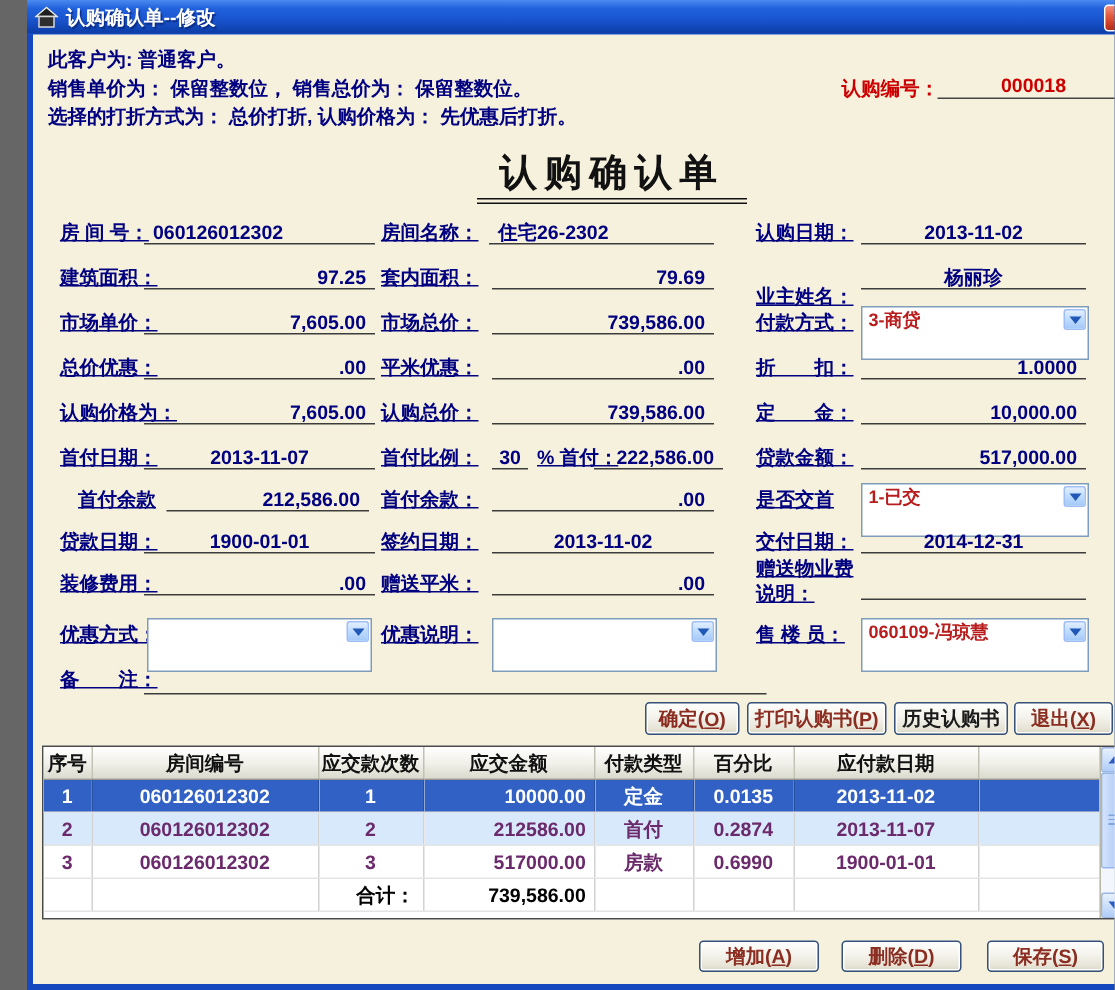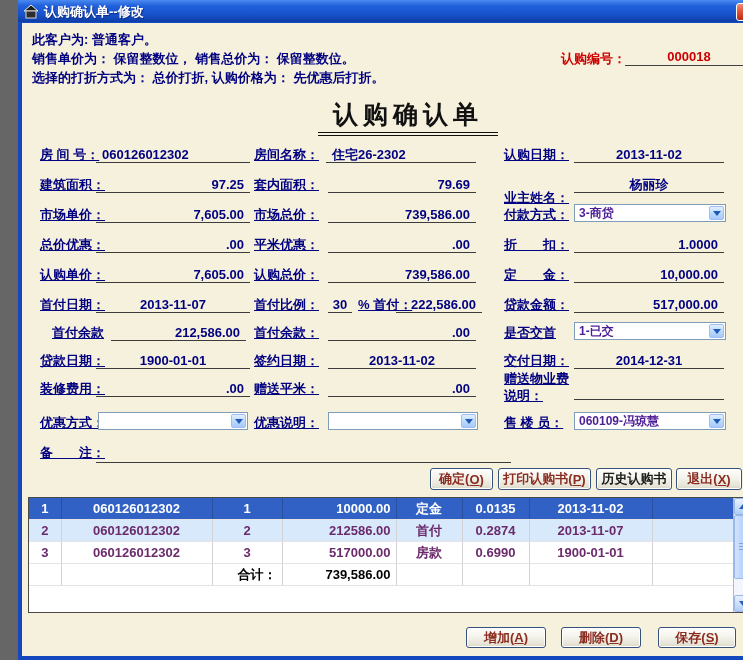--- a/index.html
+++ b/index.html
@@ -25,22 +25,22 @@
                color:#CC0000;font-weight:bold;font-size:13px;border-bottom:1px solid #444;}
   .form-title{position:absolute;left:300px;top:98px;width:180px;text-align:center;
               font-family:"DejaVu Serif","Liberation Serif",serif;font-weight:bold;font-size:25px;
               color:#111;letter-spacing:5px;border-bottom:4px double #111;padding-bottom:1px;}
   
   .flbl{position:absolute;color:#000080;font-weight:bold;font-size:13px;white-space:pre;line-height:15px;text-decoration:underline;}
   .fval{position:absolute;height:16px;line-height:15px;border-bottom:1px solid #3C3C3C;
         color:#000080;font-weight:bold;font-size:13px;box-sizing:border-box;padding:0 6px;
         white-space:nowrap;overflow:hidden;}
   .ta-r{text-align:right}.ta-c{text-align:center}.ta-l{text-align:left}
-  .dd{position:absolute;height:18px;box-sizing:border-box;background:#fff;border:1px solid #7F9DB9;
-      color:#4c1d95;font-weight:bold;font-size:12px;line-height:16px;padding-left:4px;cursor:default;}
+  .dd{position:absolute;height:36px;box-sizing:border-box;background:#fff;border:1px solid #7F9DB9;
+      color:#b91c1c;font-weight:bold;font-size:12px;line-height:16px;padding-left:4px;cursor:default;}
   .dd-arrow{position:absolute;top:1px;right:1px;width:15px;height:14px;border-radius:2px;
             background:linear-gradient(180deg,#E2EFFE 0%,#BDDBFE 50%,#A4C9F7 100%);
             border:1px solid #9EBEF5;box-sizing:border-box;}
   .chev-dn{width:0;height:0;border-left:4px solid transparent;border-right:4px solid transparent;
            border-top:5px solid #2158B8;margin:4px auto 0;}
   
   .xpbtn{position:absolute;height:22px;border:1px solid #35517C;border-radius:3px;cursor:pointer;
          background:linear-gradient(180deg,#FEFEFC 0%,#F4F3EC 45%,#E6E3D6 85%,#D9D6C6 100%);
          box-shadow:inset 0 0 0 1px #FFFFFF;
          font-family:"Liberation Sans","DejaVu Sans",sans-serif;
@@ -128,21 +128,21 @@
       </div>
   </div>
 
   <div class="flbl" style="left:22px;top:237px">总价优惠：</div>
   <div class="fval ta-r" style="left:78px;top:237px;width:154px">.00</div>
   <div class="flbl" style="left:236px;top:237px">平米优惠：</div>
   <div class="fval ta-r" style="left:310px;top:237px;width:148px">.00</div>
   <div class="flbl" style="left:486px;top:237px">折　　扣：</div>
   <div class="fval ta-r" style="left:556px;top:237px;width:150px">1.0000</div>
 
-  <div class="flbl" style="left:22px;top:267px">认购单价：</div>
+  <div class="flbl" style="left:22px;top:267px">认购价格为：</div>
   <div class="fval ta-r" style="left:78px;top:267px;width:154px">7,605.00</div>
   <div class="flbl" style="left:236px;top:267px">认购总价：</div>
   <div class="fval ta-r" style="left:310px;top:267px;width:148px">739,586.00</div>
   <div class="flbl" style="left:486px;top:267px">定　　金：</div>
   <div class="fval ta-r" style="left:556px;top:267px;width:150px">10,000.00</div>
 
   <div class="flbl" style="left:22px;top:297px">首付日期：</div>
   <div class="fval ta-c" style="left:78px;top:297px;width:154px">2013-11-07</div>
   <div class="flbl" style="left:236px;top:297px">首付比例：</div>
   <div class="fval ta-c" style="left:310px;top:297px;width:24px;padding:0 2px">30</div>
@@ -222,20 +222,30 @@
         <col style="width:32px">
           <col style="width:151px">
           <col style="width:70px">
           <col style="width:114px">
         <col style="width:66px">
           <col style="width:67px">
           <col style="width:123px">
           <col style="width:81px">
       </colgroup>
       <tbody>
+          <tr>
+        <th>序号</th>
+        <th>房间编号</th>
+        <th>应交款次数</th>
+        <th>应交金额</th>
+        <th>付款类型</th>
+        <th>百分比</th>
+        <th>应付款日期</th>
+        <th></th>
+      </tr>
       <tr class="sel">
         <td class="ta-c">1</td>
         <td class="ta-c">060126012302</td>
         <td class="ta-c">1</td>
         <td class="ta-r">10000.00</td>
         <td class="ta-c">定金</td>
         <td class="ta-c">0.0135</td>
         <td class="ta-c">2013-11-02</td>
         <td></td>
       </tr>

